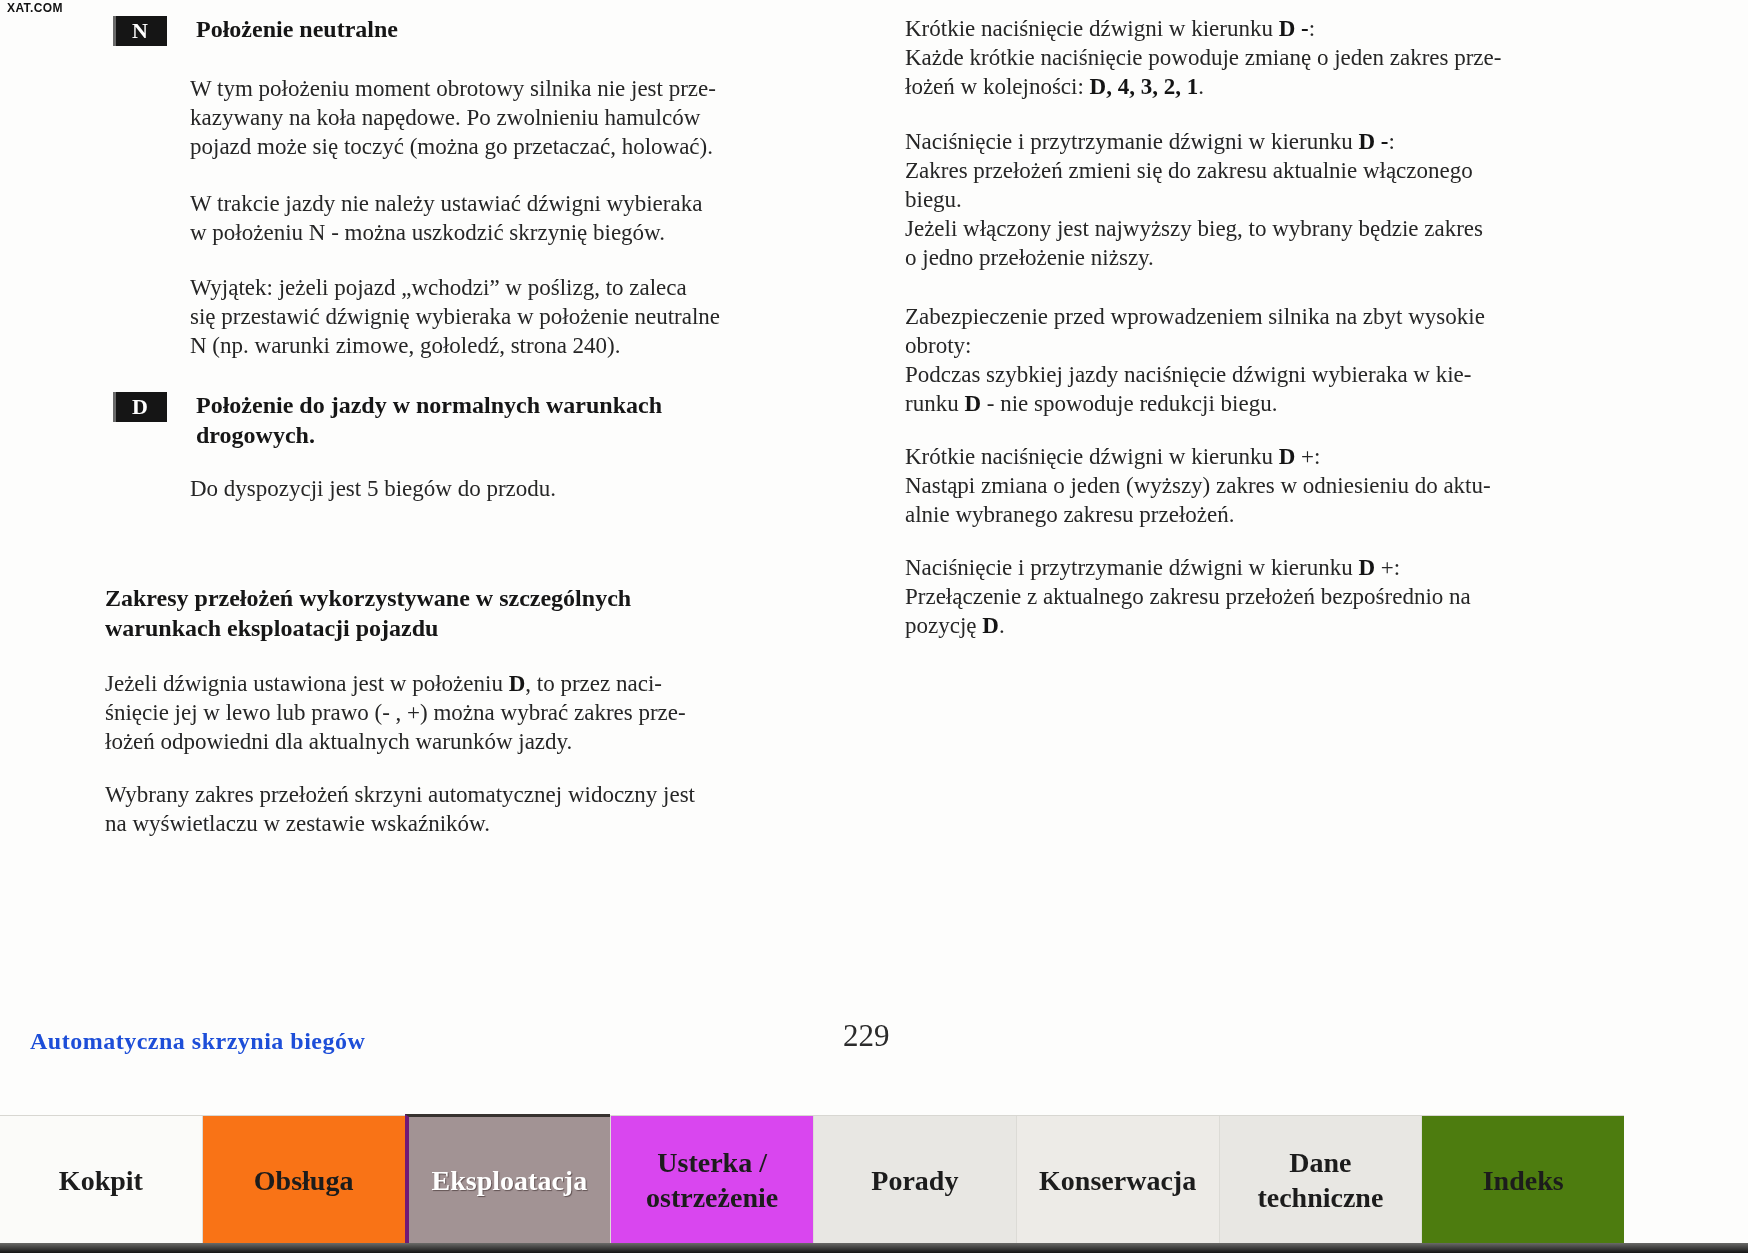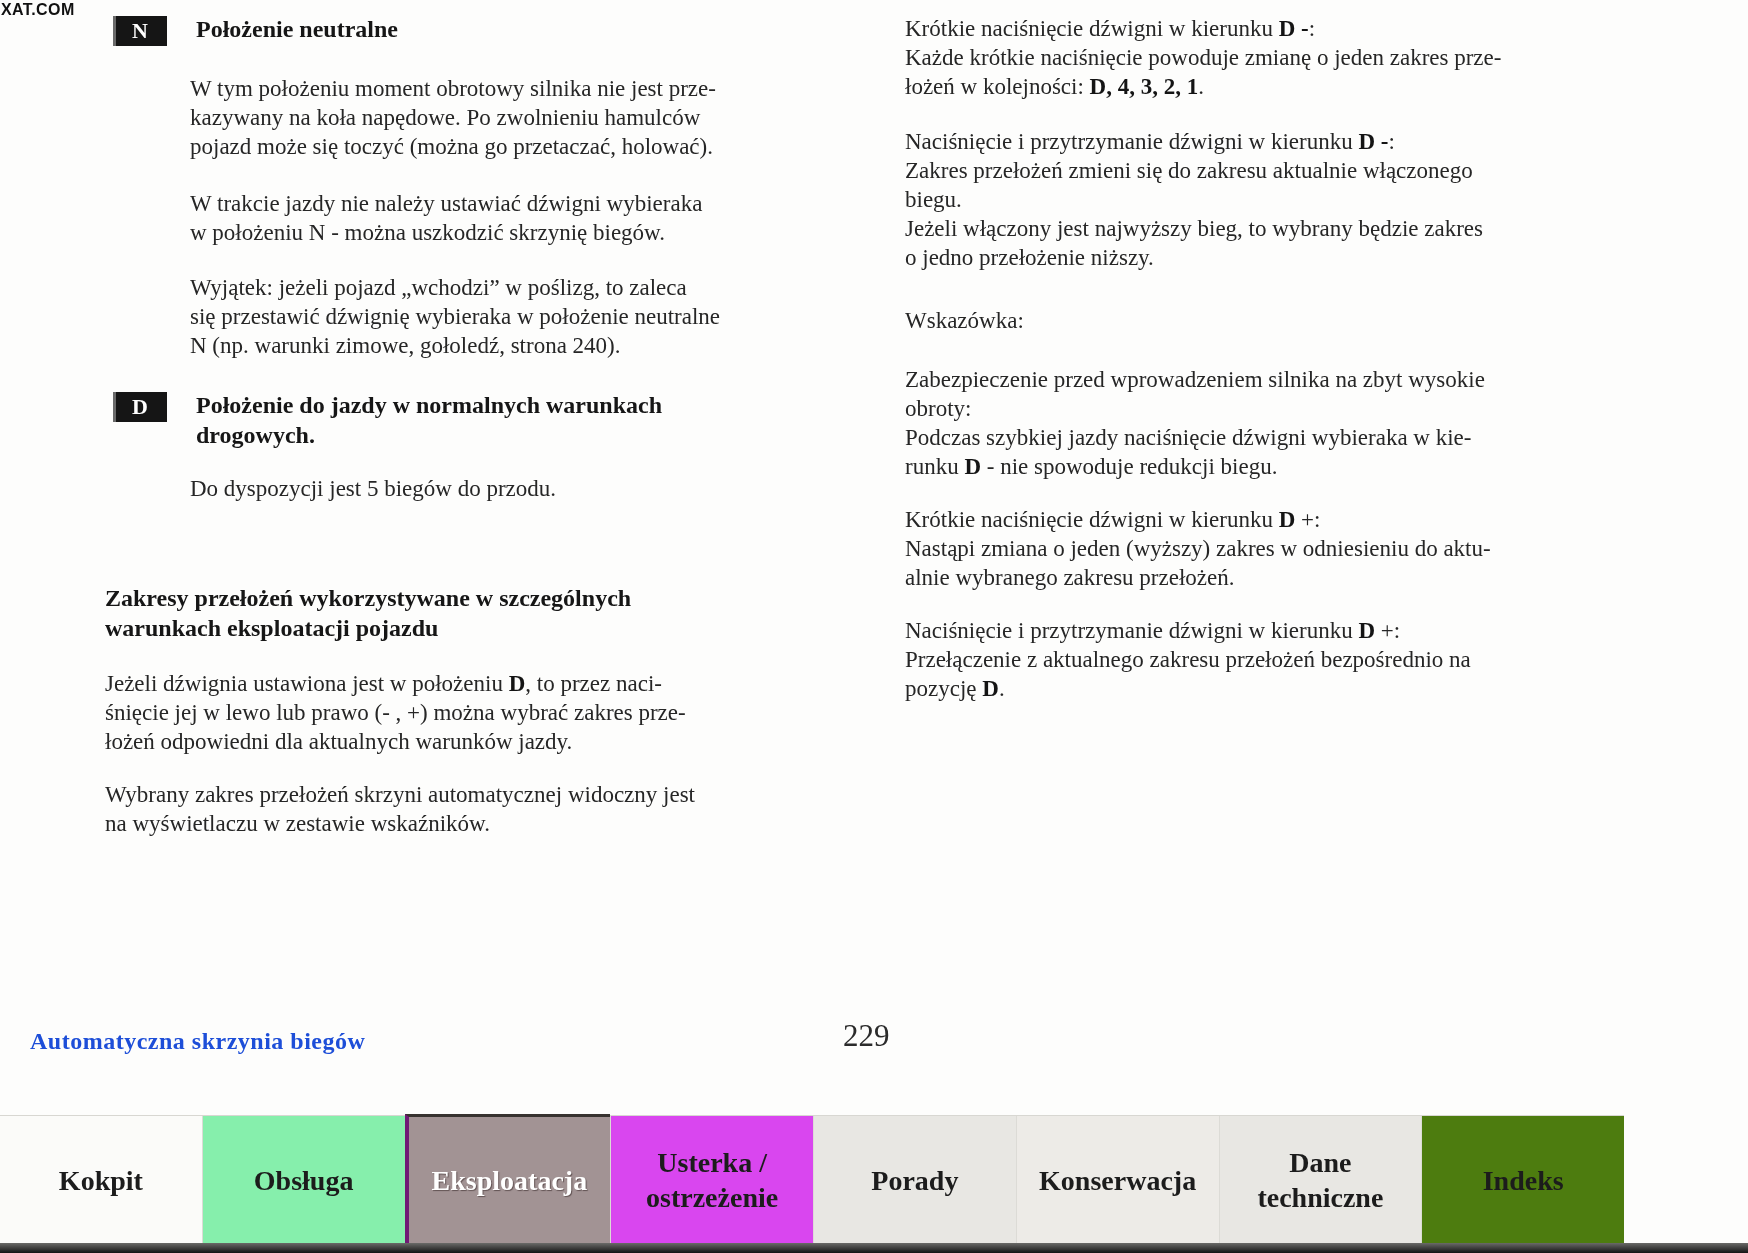--- a/index.html
+++ b/index.html
@@ -2,23 +2,23 @@
 <html lang="pl"><head>
 <meta charset="utf-8">
 <style>
   html,body{margin:0;padding:0;}
   #screen{
     position:relative;width:1748px;height:1253px;overflow:hidden;
     background:#fdfdfc;color:#262626;
     font-family:"Liberation Serif",serif;
   }
   #watermark{
-    position:absolute;left:1px;top:1px;
+    position:absolute;left:7px;top:1px;
     font-family:"Liberation Sans",sans-serif;
-    font-size:16px;font-weight:bold;letter-spacing:.4px;color:#111;
+    font-size:12px;font-weight:bold;letter-spacing:.4px;color:#111;
   }
   .col{position:absolute;top:14px;}
   #left-column{left:105px;width:732px;}
   #right-column{left:905px;width:790px;}
   .block{margin:0;font-size:23px;line-height:29px;white-space:nowrap;}
   .block b{color:#141414;}
   .indent{margin-left:85px;}
   .badge-row{display:flex;align-items:flex-start;}
   .badge{
     width:54px;height:30px;margin:2px 0 0 8px;flex:0 0 54px;
@@ -42,21 +42,21 @@
   #navbar{
     position:absolute;left:0;top:1115px;width:1624px;height:128px;
     display:flex;border-top:1px solid #d8d7d2;background:#eae9e5;
   }
   .tab{
     flex:1;display:flex;align-items:center;justify-content:center;text-align:center;
     font-weight:bold;font-size:28px;line-height:35px;color:#1c1c1c;
     border-left:1px solid #dcdbd6;cursor:pointer;
   }
   .tab:nth-child(1){background:#fbfbf9;border-left:none;}
-  .tab:nth-child(2){background:#86efac;}
+  .tab:nth-child(2){background:#f97316;}
   .tab:nth-child(4){background:#d946ef;}
   .tab:nth-child(5){background:#e8e7e3;}
   .tab:nth-child(6){background:#edebe7;}
   .tab:nth-child(7){background:#e8e7e3;}
   .tab:nth-child(8){background:#4d7c0f;}
   .tab.active{
     background:#a29394;color:#ffffff;
     border-top:3px solid #37322f;margin-top:-2px;border-left:4px solid #701a75;
     text-shadow:1px 1px 1px rgba(55,40,40,.6);
   }
@@ -88,21 +88,20 @@
     <p class="block indent mt24">Do dyspozycji jest 5 biegów do przodu.</p>
 
     <p class="block subheading mt80">Zakresy przełożeń wykorzystywane w szczególnych<br>warunkach eksploatacji pojazdu</p>
     <p class="block mt26">Jeżeli dźwignia ustawiona jest w położeniu <b>D</b>, to przez naci-<br>śnięcie jej w lewo lub prawo (- , +) można wybrać zakres prze-<br>łożeń odpowiedni dla aktualnych warunków jazdy.</p>
     <p class="block mt24">Wybrany zakres przełożeń skrzyni automatycznej widoczny jest<br>na wyświetlaczu w zestawie wskaźników.</p>
   </div>
 
   <div id="right-column" class="col">
     <p class="block">Krótkie naciśnięcie dźwigni w kierunku <b>D -</b>:<br>Każde krótkie naciśnięcie powoduje zmianę o jeden zakres prze-<br>łożeń w kolejności: <b>D, 4, 3, 2, 1</b>.</p>
     <p class="block mt26">Naciśnięcie i przytrzymanie dźwigni w kierunku <b>D -</b>:<br>Zakres przełożeń zmieni się do zakresu aktualnie włączonego<br>biegu.<br>Jeżeli włączony jest najwyższy bieg, to wybrany będzie zakres<br>o jedno przełożenie niższy.</p>
-    <p class="block mt34">Wskazówka:</p>
     <p class="block mt30">Zabezpieczenie przed wprowadzeniem silnika na zbyt wysokie<br>obroty:<br>Podczas szybkiej jazdy naciśnięcie dźwigni wybieraka w kie-<br>runku <b>D</b> - nie spowoduje redukcji biegu.</p>
     <p class="block mt24">Krótkie naciśnięcie dźwigni w kierunku <b>D</b> +:<br>Nastąpi zmiana o jeden (wyższy) zakres w odniesieniu do aktu-<br>alnie wybranego zakresu przełożeń.</p>
     <p class="block mt24">Naciśnięcie i przytrzymanie dźwigni w kierunku <b>D</b> +:<br>Przełączenie z aktualnego zakresu przełożeń bezpośrednio na<br>pozycję <b>D</b>.</p>
   </div>
 
   <div id="chapter-label">Automatyczna skrzynia biegów</div>
   <div id="page-number">229</div>
 
   <div id="mouse-cursor">
     <svg width="16" height="18" viewBox="0 0 16 18">

